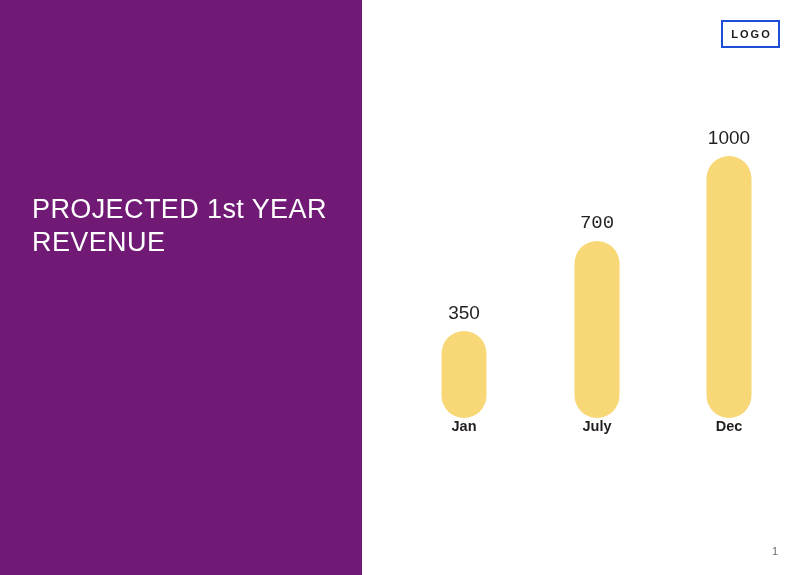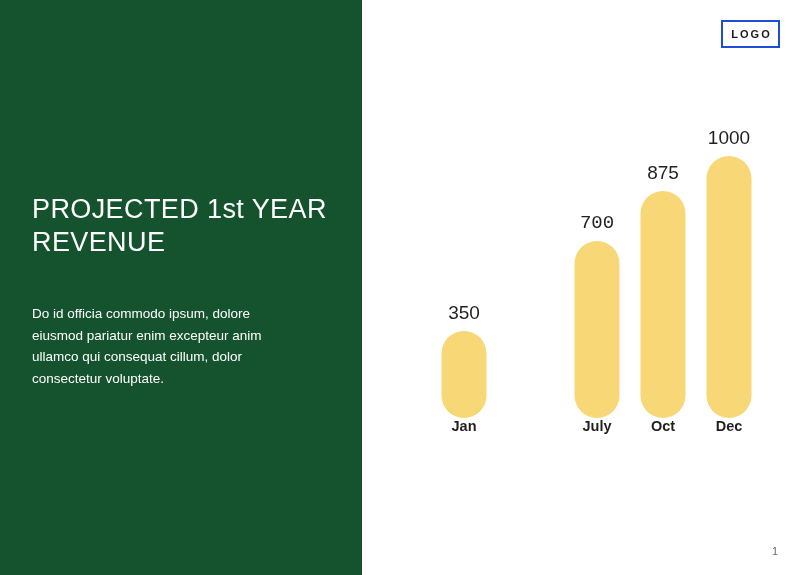--- a/index.html
+++ b/index.html
@@ -18,21 +18,21 @@
     overflow: hidden;
   }
 
   
   .left-panel {
     position: absolute;
     left: 0;
     top: 0;
     width: 362px;
     height: 575px;
-    background: #14532d;
+    background: #701a75;
   }
   .panel-title {
     position: absolute;
     left: 32px;
     top: 193px;
     width: 300px;
     font-size: 27px;
     font-weight: 300;
     line-height: 33px;
     letter-spacing: 0.4px;
@@ -128,21 +128,20 @@
     font-family: "Liberation Sans", sans-serif;
   }
 </style>
 </head>
 <body>
 
 <div class="slide">
 
   <div class="left-panel">
     <div class="panel-title">PROJECTED 1st YEAR REVENUE</div>
-    <div class="panel-body">Do id officia commodo ipsum, dolore eiusmod pariatur enim excepteur anim ullamco qui consequat cillum, dolor consectetur voluptate.</div>
   </div>
 
   <div class="logo-box">
     <span class="logo-text">LOGO</span>
   </div>
 
   <div class="chart">
 
     <div class="bar-col" style="left:11px;text-align:right;">
       <div class="bar" style="height:87px;"></div>
@@ -150,25 +149,20 @@
       <div class="bar-label">Jan</div>
     </div>
 
 
     <div class="bar-col" style="left:144px;">
       <div class="bar" style="height:177px;"></div>
       <div class="bar-value" style="bottom:216px;font-family:Liberation Mono, monospace;">700</div>
       <div class="bar-label">July</div>
     </div>
 
-    <div class="bar-col" style="left:210px;">
-      <div class="bar" style="height:227px;"></div>
-      <div class="bar-value" style="bottom:266px;">875</div>
-      <div class="bar-label">Oct</div>
-    </div>
 
     <div class="bar-col" style="left:276px;">
       <div class="bar" style="height:262px;"></div>
       <div class="bar-value" style="bottom:301px;">1000</div>
       <div class="bar-label">Dec</div>
     </div>
 
   </div>
 
   <div class="page-number">1</div>

